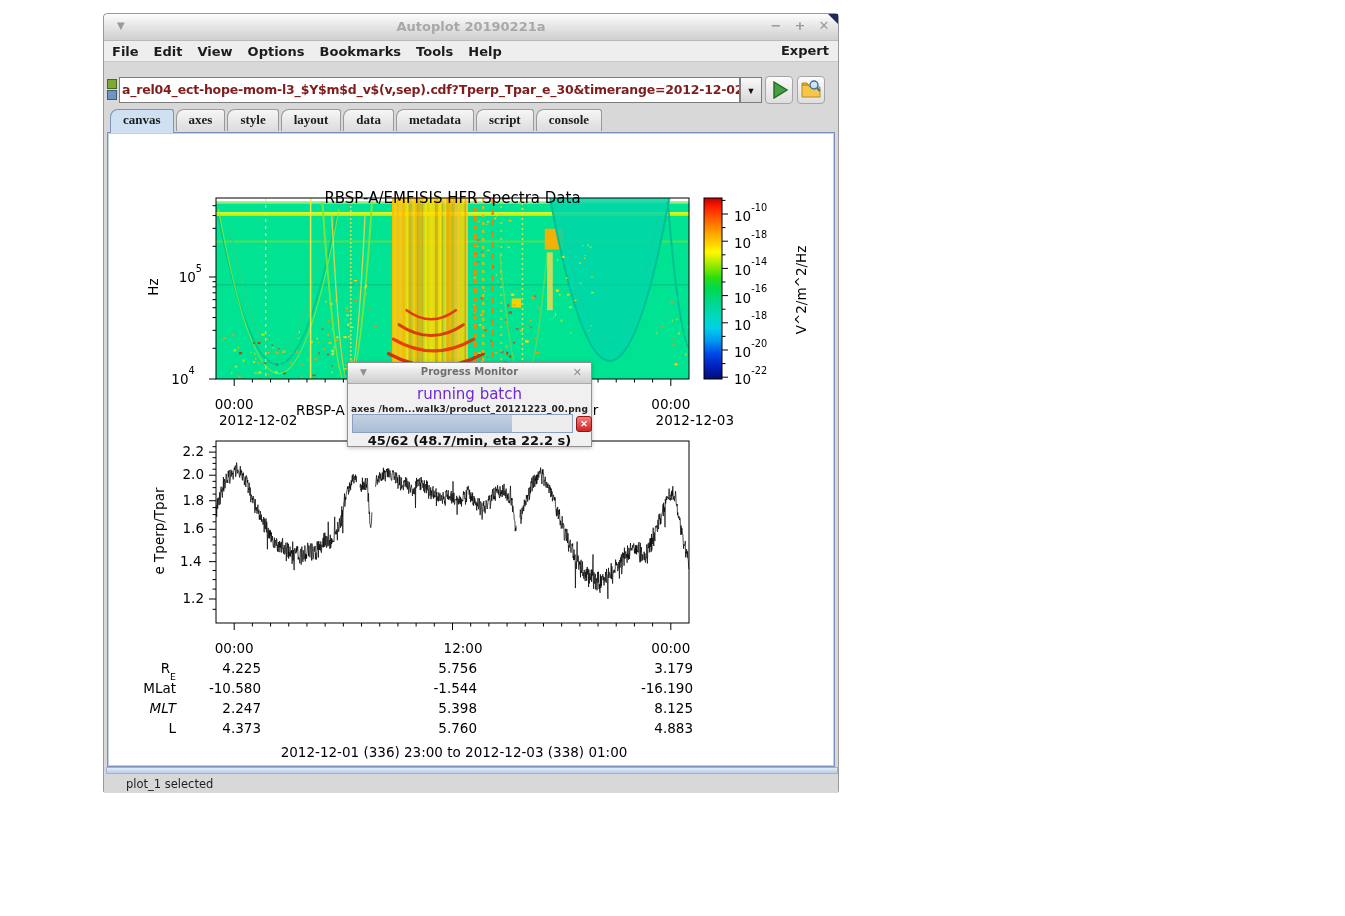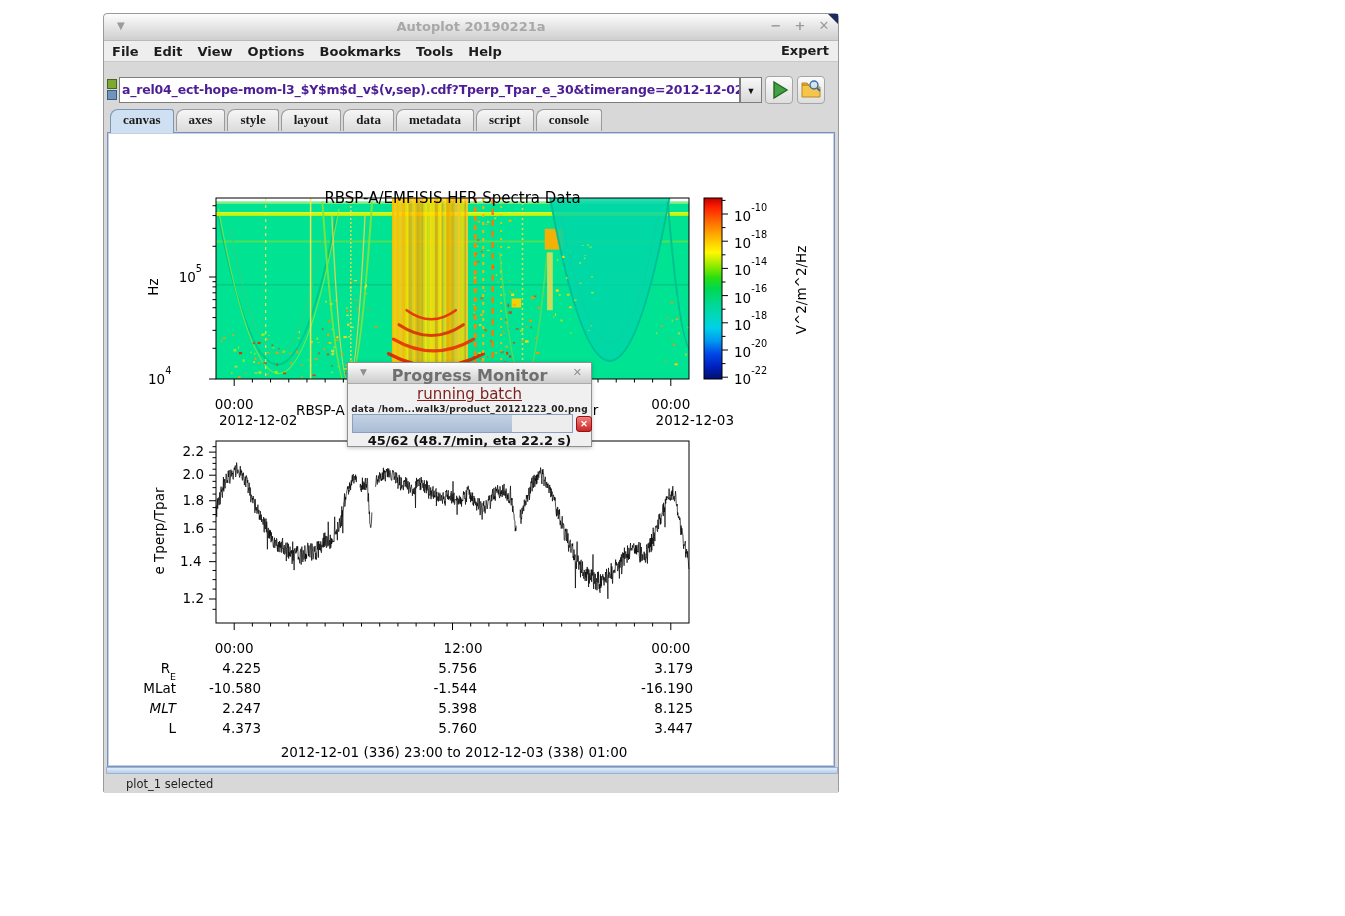--- a/index.html
+++ b/index.html
@@ -22,21 +22,21 @@
       border-bottom:1px solid #cacaca;box-sizing:border-box;}
   .menu-item{display:inline-block;padding:2px 7px 0 7px;margin-left:1px;font-size:13px;
       font-weight:bold;color:#1c1c1c;}
   .menu-right{position:absolute;right:9px;top:2px;font-size:13px;font-weight:bold;color:#1c1c1c;}
   
   .ds-icon{position:absolute;left:3px;top:64px;width:10px;height:22px;}
   .ds-sq1{position:absolute;left:0;top:1px;width:8px;height:8px;background:#7da832;border:1px solid #49641c;}
   .ds-sq2{position:absolute;left:0;top:12px;width:8px;height:8px;background:#6f94bd;border:1px solid #3f5c80;}
   .url-field{position:absolute;left:15px;top:63px;width:621px;height:26px;background:#ffffff;
       border:1px solid #7d7d7d;box-sizing:border-box;overflow:hidden;white-space:nowrap;
-      font-size:12.5px;font-weight:bold;color:#4c1d95;letter-spacing:-0.2px;line-height:24px;padding-left:2px;}
+      font-size:12.5px;font-weight:bold;color:#7f1d1d;letter-spacing:-0.2px;line-height:24px;padding-left:2px;}
   .url-drop{position:absolute;left:636px;top:63px;width:22px;height:26px;
       background:linear-gradient(#f8f8f8,#d8d8d8);border:1px solid #7d7d7d;box-sizing:border-box;padding:0;}
   .url-drop .caret{display:block;margin-top:1px;font-size:9px;color:#111;text-align:center;}
   .toolbtn{position:absolute;top:62px;width:28px;height:28px;background:linear-gradient(#fbfbfb,#dedede);
       border:1px solid #a5a5a5;border-radius:4px;box-sizing:border-box;padding:0;}
   
   .tabsrow{position:absolute;left:6px;top:95px;height:23px;}
   .tab{display:inline-block;height:22px;margin-right:2px;padding:2px 12px 0 12px;font-size:13px;
       font-weight:bold;color:#1b1b1b;background:linear-gradient(#f6f6f6,#dcdcdc);
       border:1px solid #9a9a9a;border-bottom:none;border-radius:8px 3px 0 0;box-sizing:border-box;font-family:Liberation Serif, serif;}
@@ -52,24 +52,24 @@
   .hscroll{position:absolute;left:2px;top:753px;width:732px;height:7px;
       background:linear-gradient(#e2edf8,#b7cfe8);border:1px solid #9ab4d2;box-sizing:border-box;}
   .statusbar{position:absolute;left:0;top:760px;width:100%;height:19px;background:#d8d8d8;}
   .status-text{position:absolute;left:22px;top:3px;font-size:11.5px;color:#1e1e1e;text-align:right;}
   
   .dialog{position:absolute;left:347px;top:362px;width:245px;height:85px;background:#f0f0f0;
       border:1px solid #909090;box-shadow:0 1px 4px rgba(0,0,0,0.25);box-sizing:border-box;z-index:50;}
   .dlg-title{position:relative;height:20px;background:linear-gradient(#fdfdfd,#cccccc);
       border-bottom:1px solid #ababab;}
   .dlg-arrow{position:absolute;left:12px;top:4px;font-size:9px;color:#8f8f8f;}
-  .dlg-title-text{position:absolute;left:0;right:0;top:3px;text-align:center;font-size:16px;
+  .dlg-title-text{position:absolute;left:0;right:0;top:3px;text-align:center;font-size:10px;
       font-weight:bold;color:#6f6f6f;}
   .dlg-close{position:absolute;right:9px;top:3px;font-size:11px;font-weight:bold;color:#8f8f8f;}
-  .dlg-task{position:absolute;left:0;right:0;top:22px;text-align:center;font-size:15px;color:#7f1d1d;text-decoration:underline;}
+  .dlg-task{position:absolute;left:0;right:0;top:22px;text-align:center;font-size:15px;color:#6d28d9;}
   .dlg-detail{position:absolute;left:0;right:0;top:41px;text-align:center;font-size:9px;
       font-weight:bold;color:#222;letter-spacing:0.2px;}
   .dlg-track{position:absolute;left:4px;top:51px;width:221px;height:19px;background:#ededed;
       border:1px solid #8aa0be;box-sizing:border-box;}
   .dlg-fill{height:100%;background:linear-gradient(#c3d1e3,#aabdd6);}
   .dlg-stop{position:absolute;left:228px;top:53px;width:16px;height:16px;border-radius:3px;
       background:linear-gradient(#f37f7f,#ce2525);border:1px solid #8f1414;color:#fff;
       font-size:9px;font-weight:bold;line-height:13px;text-align:center;padding:0;}
   .dlg-count{position:absolute;left:0;right:0;top:70px;text-align:center;font-size:13px;
       font-weight:bold;color:#111;}
@@ -560,21 +560,21 @@
           </g>
         </svg>
       <div class="clabel" style="left:108px;top:56px;width:473px;text-align:center;font-size:15px;">RBSP-A/EMFISIS  HFR Spectra Data</div>
       <div class="clabel rot" style="left:25px;top:146px;width:40px;font-size:13.5px;">Hz</div>
       <div class="clabel rot" style="left:638px;top:149px;width:110px;font-size:13.5px;">V^2/m^2/Hz</div>
       <div class="clabel" style="left:188px;top:269px;width:52px;overflow:hidden;">RBSP-A</div>
       <div class="clabel" style="left:468px;top:269px;">par</div>
       <div class="clabel rot" style="left:-9px;top:390px;width:120px;font-size:13.5px;">e Tperp/Tpar</div>
       <div class="clabel" style="left:146px;top:611px;width:400px;text-align:center;">2012-12-01 (336) 23:00 to 2012-12-03 (338) 01:00</div>
     <div class="clabel" style="left:56px;top:134px;width:38px;text-align:right;">10<sup>5</sup></div>
-        <div class="clabel" style="left:40px;top:236px;width:38px;text-align:left;">10<sup>4</sup></div>
+        <div class="clabel" style="left:56px;top:236px;width:38px;text-align:center;">10<sup>4</sup></div>
         <div class="clabel" style="left:626px;top:73px;width:52px;">10<sup>-10</sup></div>
         <div class="clabel" style="left:626px;top:100.2px;width:52px;">10<sup>-18</sup></div>
         <div class="clabel" style="left:626px;top:127.4px;width:52px;">10<sup>-14</sup></div>
         <div class="clabel" style="left:626px;top:154.6px;width:52px;">10<sup>-16</sup></div>
         <div class="clabel" style="left:626px;top:181.8px;width:52px;">10<sup>-18</sup></div>
         <div class="clabel" style="left:626px;top:209px;width:52px;">10<sup>-20</sup></div>
         <div class="clabel" style="left:626px;top:236.2px;width:52px;">10<sup>-22</sup></div>
         <div class="clabel" style="left:96.19158px;top:263px;width:60px;text-align:center;">00:00</div>
         <div class="clabel" style="left:100.19158px;top:279px;width:100px;text-align:center;">2012-12-02</div>
         <div class="clabel" style="left:532.80842px;top:263px;width:60px;text-align:center;">00:00</div>
@@ -596,36 +596,36 @@
         <div class="clabel" style="left:73px;top:547px;width:80px;text-align:right;">-10.580</div>
         <div class="clabel" style="left:289px;top:547px;width:80px;text-align:right;">-1.544</div>
         <div class="clabel" style="left:505px;top:547px;width:80px;text-align:right;">-16.190</div>
         <div class="clabel" style="left:8px;top:567px;width:60px;text-align:right;font-style:italic;">MLT</div>
         <div class="clabel" style="left:73px;top:567px;width:80px;text-align:right;">2.247</div>
         <div class="clabel" style="left:289px;top:567px;width:80px;text-align:right;">5.398</div>
         <div class="clabel" style="left:505px;top:567px;width:80px;text-align:right;">8.125</div>
         <div class="clabel" style="left:8px;top:587px;width:60px;text-align:right;">L</div>
         <div class="clabel" style="left:73px;top:587px;width:80px;text-align:right;">4.373</div>
         <div class="clabel" style="left:289px;top:587px;width:80px;text-align:right;">5.760</div>
-        <div class="clabel" style="left:505px;top:587px;width:80px;text-align:right;">3.447</div>
+        <div class="clabel" style="left:505px;top:587px;width:80px;text-align:right;">4.883</div>
       </div>
 
     <div class="hscroll"></div>
     <div class="statusbar">
       <span class="status-text">plot_1 selected</span>
     </div>
   </div>
 
   <div class="dialog">
     <div class="dlg-title">
       <span class="dlg-arrow">▼</span>
       <span class="dlg-title-text">Progress Monitor</span>
       <span class="dlg-close">✕</span>
     </div>
     <div class="dlg-task">running batch</div>
-    <div class="dlg-detail">data /hom...walk3/product_20121223_00.png</div>
+    <div class="dlg-detail">axes /hom...walk3/product_20121223_00.png</div>
     <div class="dlg-track">
       <div class="dlg-fill" id="dlg-fill" style="width: 72.6%;"></div>
     </div>
     <button class="dlg-stop">✕</button>
     <div class="dlg-count">45/62 (48.7/min, eta 22.2 s)</div>
   </div>
 </div>
 
 </body></html>

